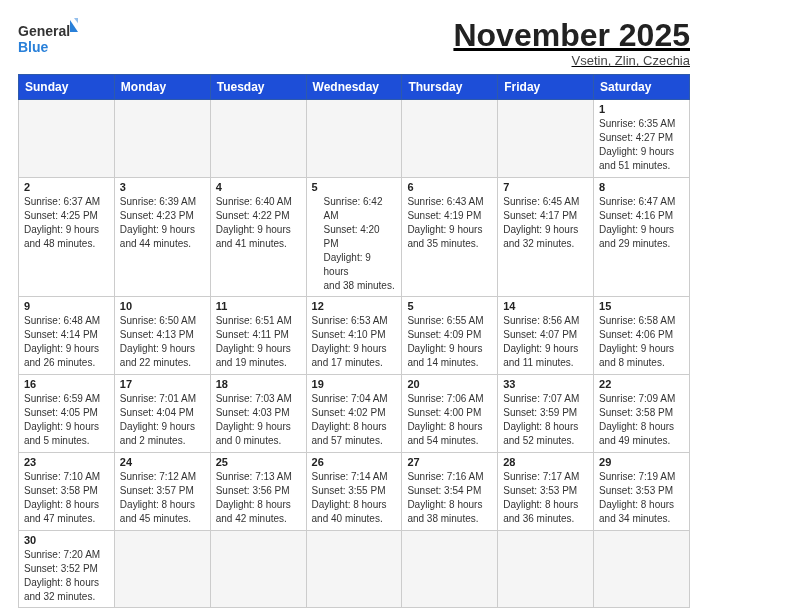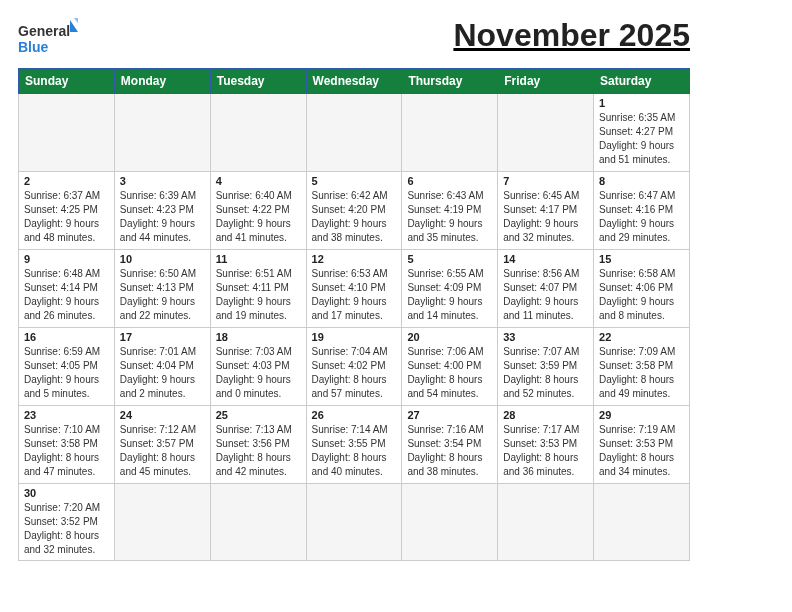--- a/index.html
+++ b/index.html
@@ -40,21 +40,21 @@
     .subtitle {
       font-size: 13px;
       color: #444;
     }
     .calendar {
       width: 100%;
       border-collapse: collapse;
       border: 1px solid #ccc;
     }
     .calendar th {
-      background: #15803d;
+      background: #1d4ed8;
       color: #fff;
       font-size: 12px;
       font-weight: bold;
       text-align: left;
       padding: 5px 6px;
       border: 1px solid #2e5aaa;
     }
     .calendar td {
       vertical-align: top;
       border: 1px solid #ccc;
@@ -91,20 +91,21 @@
     <div class="logo">
   <svg width="60" height="44" viewBox="0 0 60 44" xmlns="http://www.w3.org/2000/svg">
     <text x="0" y="18" font-size="14" font-weight="bold" fill="#333" font-family="Arial,sans-serif">General</text>
     <text x="0" y="34" font-size="14" font-weight="bold" fill="#2980d9" font-family="Arial,sans-serif">Blue</text>
     <polygon points="52,2 60,14 52,14" fill="#2980d9"></polygon>
     <polygon points="56,0 62,0 62,8" fill="#2980d9" opacity="0.5"></polygon>
   </svg>
 </div>
     <div class="title-block">
       <div class="month-title">November 2025</div>
+      <div class="subtitle">Vsetin, Zlin, Czechia</div>
     </div>
   </div>
 
   <table class="calendar">
     <thead>
       <tr>
         <th>Sunday</th>
         <th>Monday</th>
         <th>Tuesday</th>
         <th>Wednesday</th>
@@ -146,21 +147,21 @@
           </td>
           <td>
             <span class="day-number">4</span>
             <div class="day-info" style="white-space: pre-line;">Sunrise: 6:40 AM
 Sunset: 4:22 PM
 Daylight: 9 hours
 and 41 minutes.</div>
           </td>
           <td>
             <span class="day-number">5</span>
-            <div class="day-info" style="white-space: pre-line;">Sunrise: 6:42 AM
+            <div class="day-info" style="white-space: pre-line; margin-left: 12px;">Sunrise: 6:42 AM
 Sunset: 4:20 PM
 Daylight: 9 hours
 and 38 minutes.</div>
           </td>
           <td>
             <span class="day-number">6</span>
             <div class="day-info" style="white-space: pre-line;">Sunrise: 6:43 AM
 Sunset: 4:19 PM
 Daylight: 9 hours
 and 35 minutes.</div>

